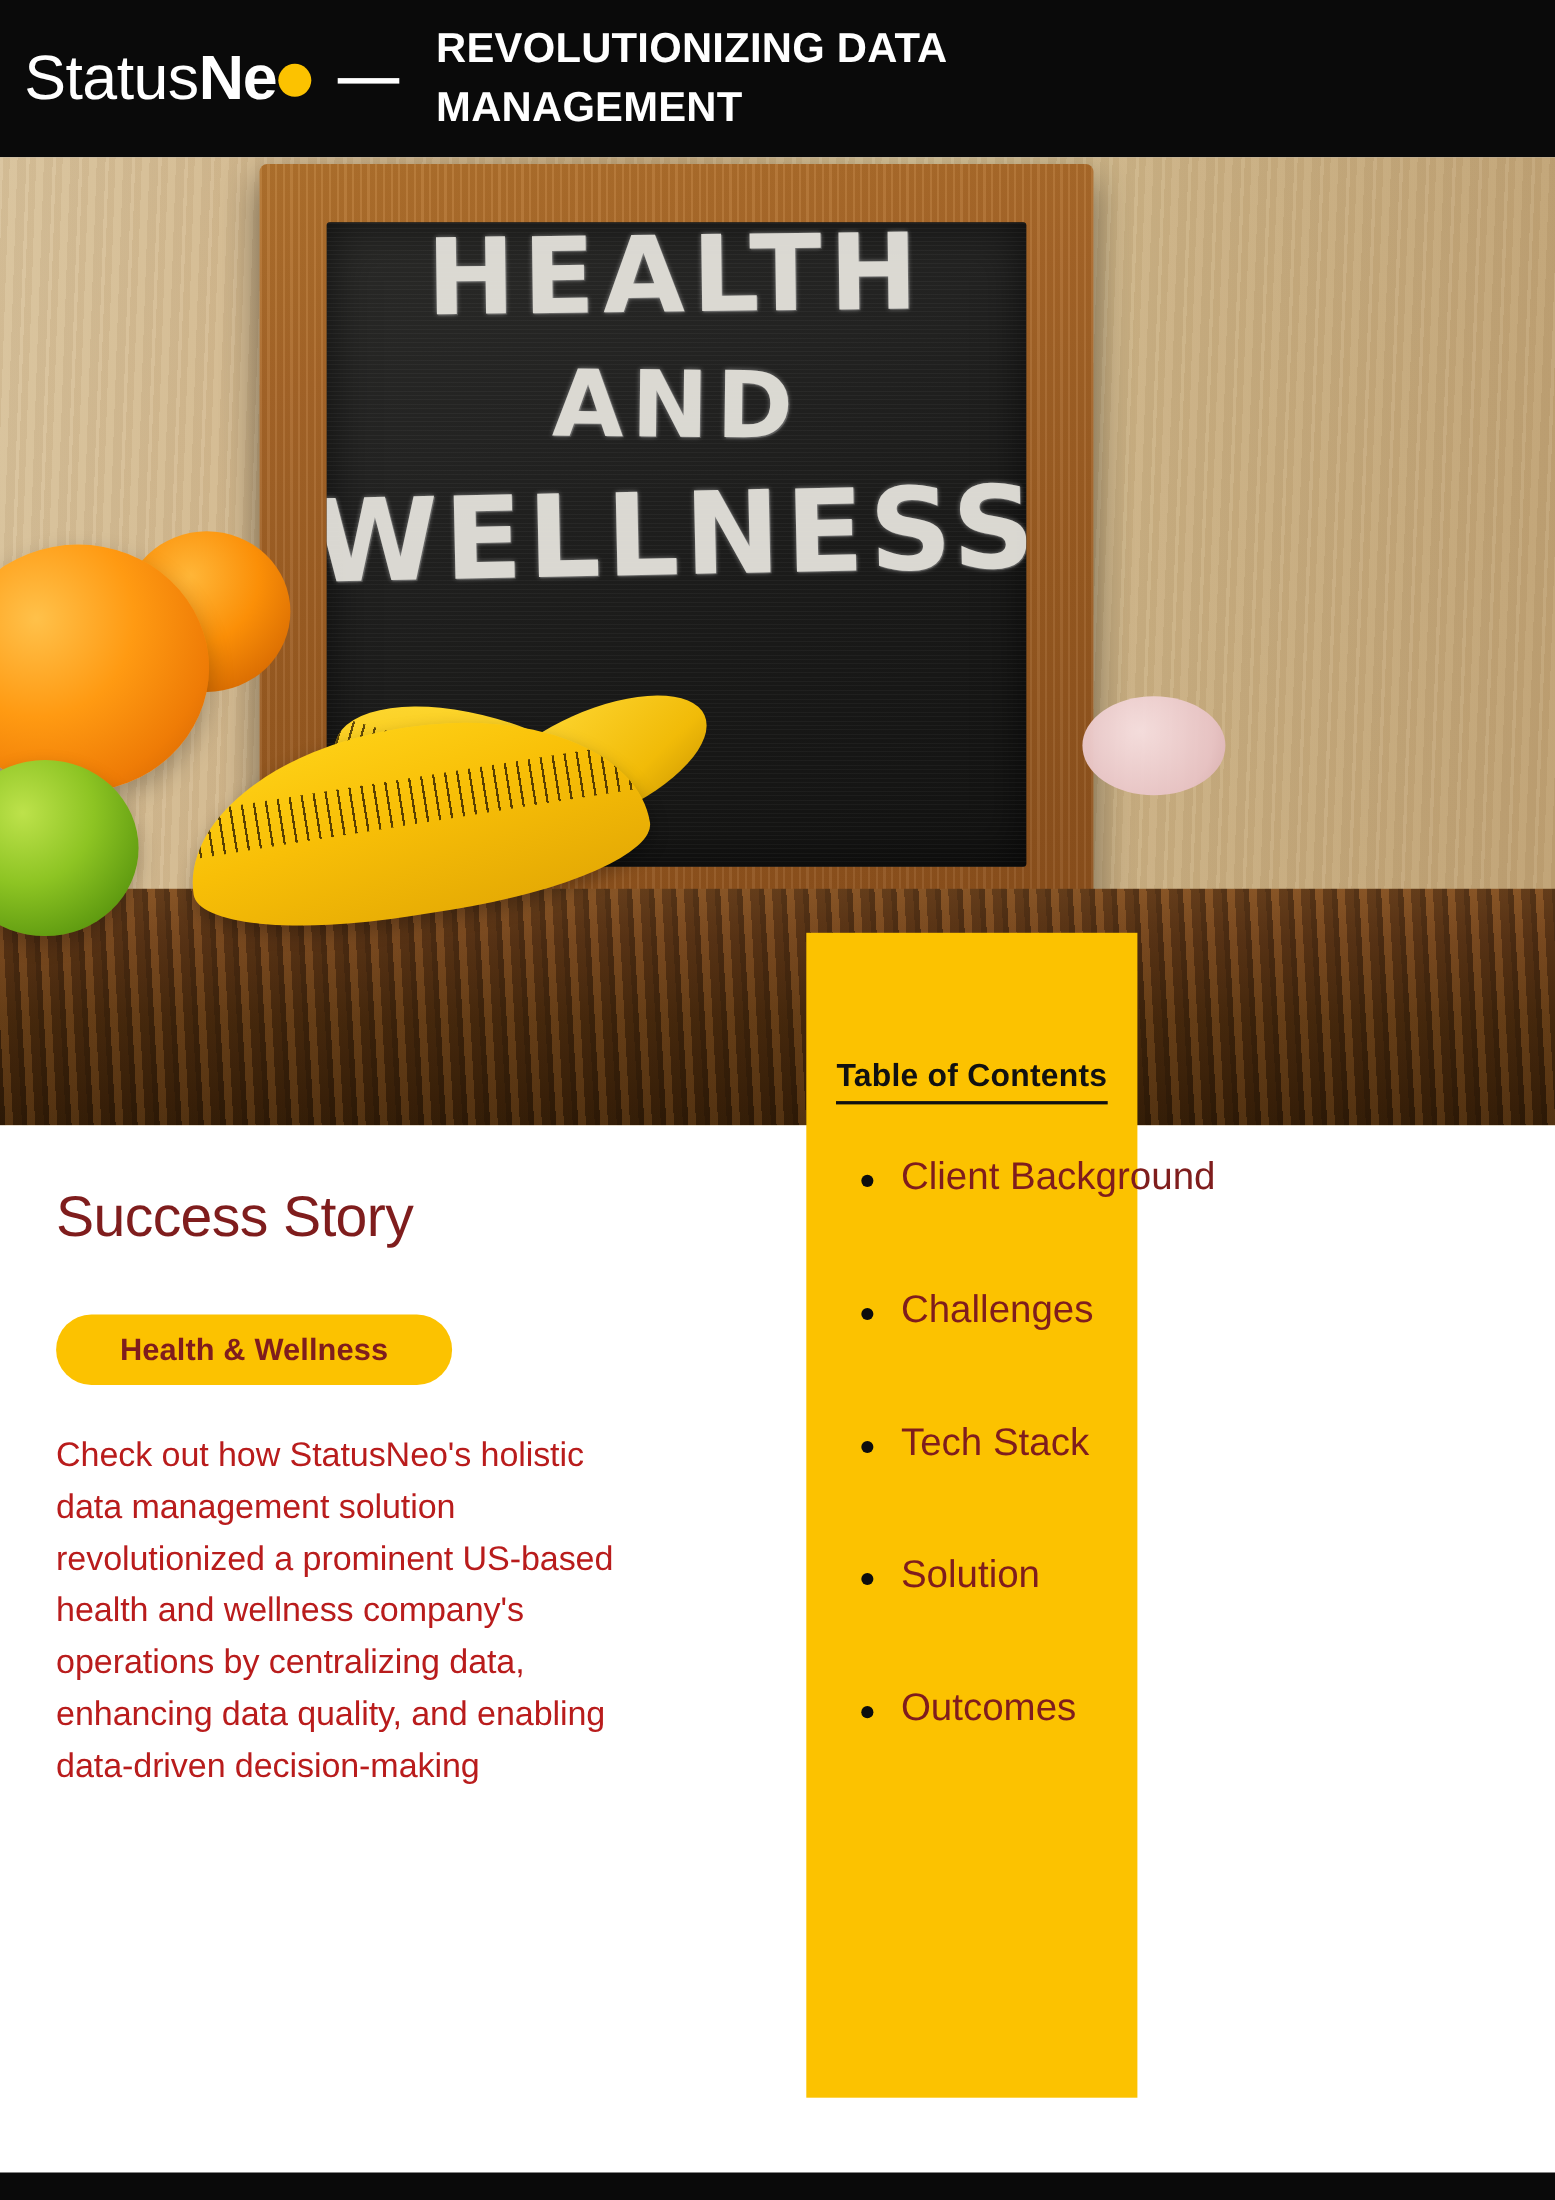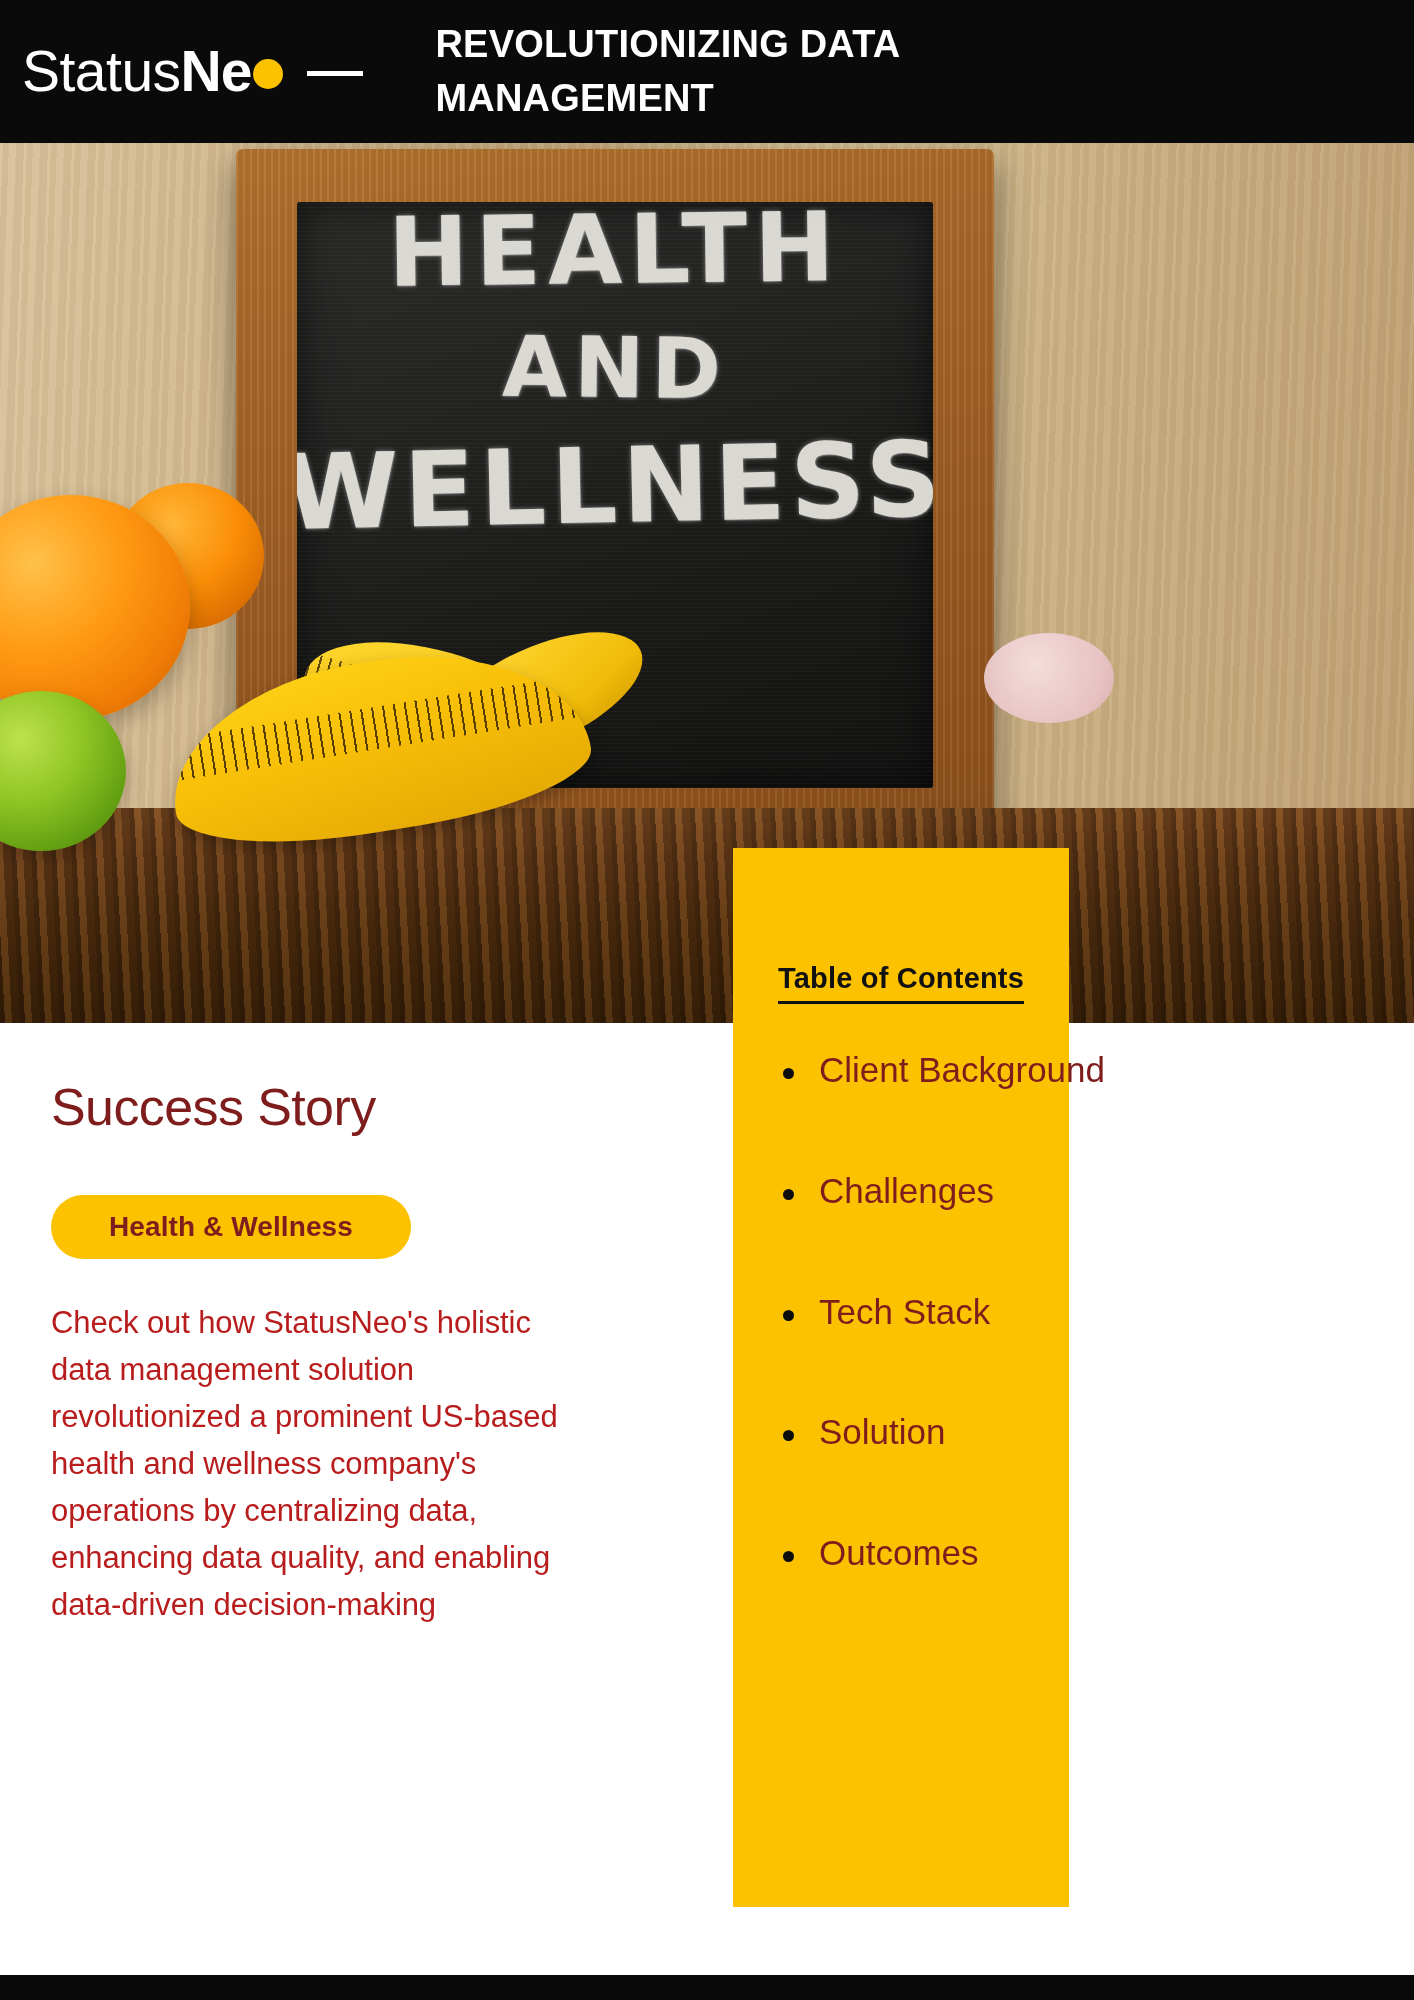--- a/index.html
+++ b/index.html
@@ -6,21 +6,21 @@
   html,body{ background:#ffffff; }
   body{
     width:1414px; height:2000px; position:relative; overflow:hidden;
     font-family:"Liberation Sans", sans-serif;
     background:#ffffff;
   }
 
   
   .header{
     position:absolute; left:0; top:0; width:1414px; height:143px;
-    background:#0a0a0a; display:flex; align-items:center;gap:39px;
+    background:#0a0a0a; display:flex; align-items:center;
   }
   .logo-wrap{
     display:flex; align-items:center; margin-left:22px; flex:0 0 auto;
   }
   .logo-text{
     font-size:57px; line-height:1; color:#ffffff; letter-spacing:-0.5px;
     display:flex; align-items:baseline; white-space:nowrap;
   }
   .logo-status{ font-weight:300; }
   .logo-ne{ font-weight:700; letter-spacing:-1px; }
@@ -157,21 +157,21 @@
   }
   .blob{
     position:absolute; right:300px; top:490px; width:130px; height:90px;
     border-radius:50%;
     background:radial-gradient(circle at 40% 35%,#f6dfe0 0%,#e8c3c5 70%,#d6aaac 100%);
     opacity:0.95;
   }
 
   
   .toc{
-    position:absolute; left:733px; top:848px; width:336px; height:1059px;
+    position:absolute; left:733px; top:848px; width:301px; height:1059px;
     background:#FCC200; z-index:5; padding:0 0 0 0;
   }
   .toc-title{
     position:absolute; left:0; right:0; top:114px;
     text-align:center; color:#111111; font-weight:700; font-size:29px;
     letter-spacing:0.2px;
   }
   .toc-title span{
     border-bottom:3px solid #111111; padding-bottom:7px;
   }

